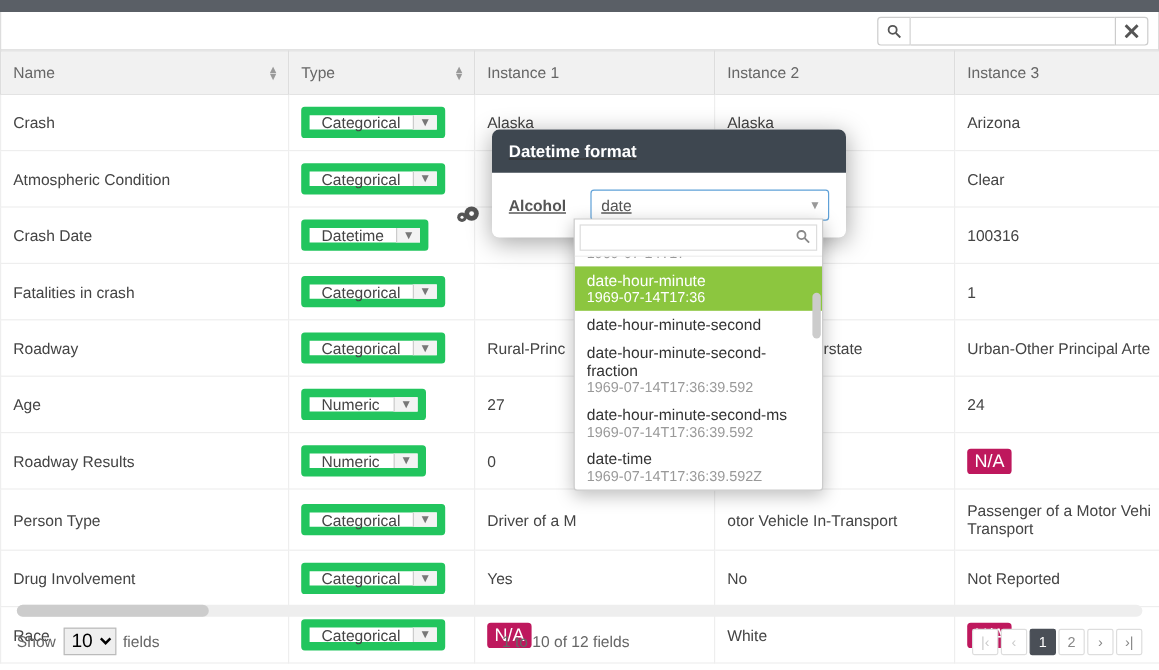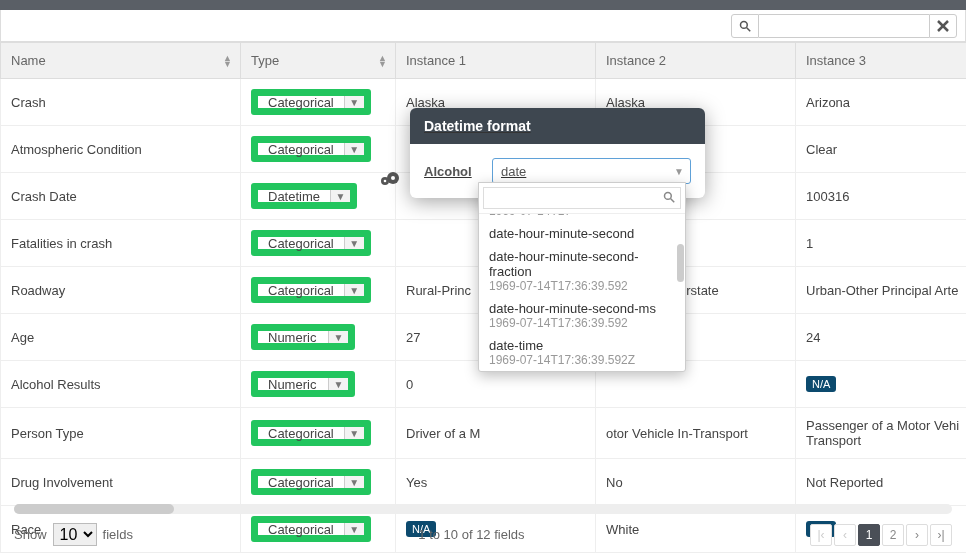--- a/index.html
+++ b/index.html
@@ -16,21 +16,21 @@
   tbody td.wrap { white-space: normal; }
   col.c1 { width: 240px; }
   col.c2 { width: 155px; }
   col.c3 { width: 200px; }
   col.c4 { width: 200px; }
   col.c5 { width: 200px; }
   .sort-icon { position: absolute; right: 8px; top: 50%; transform: translateY(-50%); color: #999; display:flex; flex-direction:column; line-height:6px; font-size:9px;}
   .select-wrap { display: inline-flex; border: 7px solid #22c55e; border-radius: 3px; height: 26px; background: #fff; }
   .select-wrap .val { padding: 0 10px; display:flex; align-items:center; min-width:70px; }
   .select-wrap .caret { width: 20px; border-left: 1px solid #ccc; background: #f3f3f3; display:flex; align-items:center; justify-content:center; color:#777; font-size:10px;}
-  .na { background: #0c4a6e; color: #fff; border-radius: 3px; padding: 2px 6px; font-size: 11px; display:inline-block;text-align:right;}
+  .na { background: #be185d; color: #fff; border-radius: 3px; padding: 2px 6px; font-size: 15px; display:inline-block;text-align:right;}
   .gear { position: absolute; left: 380px; top: 170px; color: #555; }
   .hscroll { position: absolute; left: 14px; right: 14px; bottom: 44px; height: 10px; background: #eee; border-radius: 5px; }
   .hscroll .thumb { width: 160px; height: 100%; background: #ccc; border-radius: 5px; }
   .footer { position: absolute; left: 14px; right: 14px; bottom: 12px; display:flex; align-items:center; justify-content:space-between; color:#666; }
   .footer .left { display:flex; align-items:center; gap:6px;}
   .footer .left select { border:1px solid #bbb; padding:1px 2px; font-size:16px;}
   .pager { display:flex; align-items:center; gap:2px; }
   .pbtn { width:22px; height:22px; border:1px solid #ddd; background:#fff; display:flex; align-items:center; justify-content:center; color:#888; cursor:pointer; border-radius:2px; font-size:12px;}
   .pbtn.active { background:#4a4f57; color:#fff; border-color:#4a4f57; }
   .pbtn.dis { color:#ccc; cursor:default;}
@@ -149,21 +149,21 @@
         <td>Age</td>
         <td><div class="select-wrap">
             <span class="val">Numeric</span>
             <span class="caret">▼</span>
           </div></td>
         <td>27</td>
         <td></td>
         <td>24</td>
       </tr>
       <tr>
-        <td>Alcohol Results</td>
+        <td>Roadway Results</td>
         <td><div class="select-wrap">
             <span class="val">Numeric</span>
             <span class="caret">▼</span>
           </div></td>
         <td>0</td>
         <td></td>
         <td><span class="na">N/A</span></td>
       </tr>
       <tr>
         <td>Person Type</td>
@@ -252,20 +252,24 @@
           <line x1="10" y1="10" x2="15" y2="15" stroke="#888" stroke-width="2"></line>
         </svg>
     </span>
   </div>
   <div class="opts">
     <div class="clip" id="opts">
         <div class="opt">
           <div class="l1"></div>
           <div class="l2">1969-07-14T17</div>
         </div>
+        <div class="opt sel">
+          <div class="l1">date-hour-minute</div>
+          <div class="l2">1969-07-14T17:36</div>
+        </div>
         <div class="opt">
           <div class="l1">date-hour-minute-second</div>
         </div>
         <div class="opt">
           <div class="l1">date-hour-minute-second-fraction</div>
           <div class="l2">1969-07-14T17:36:39.592</div>
         </div>
         <div class="opt">
           <div class="l1">date-hour-minute-second-ms</div>
           <div class="l2">1969-07-14T17:36:39.592</div>

